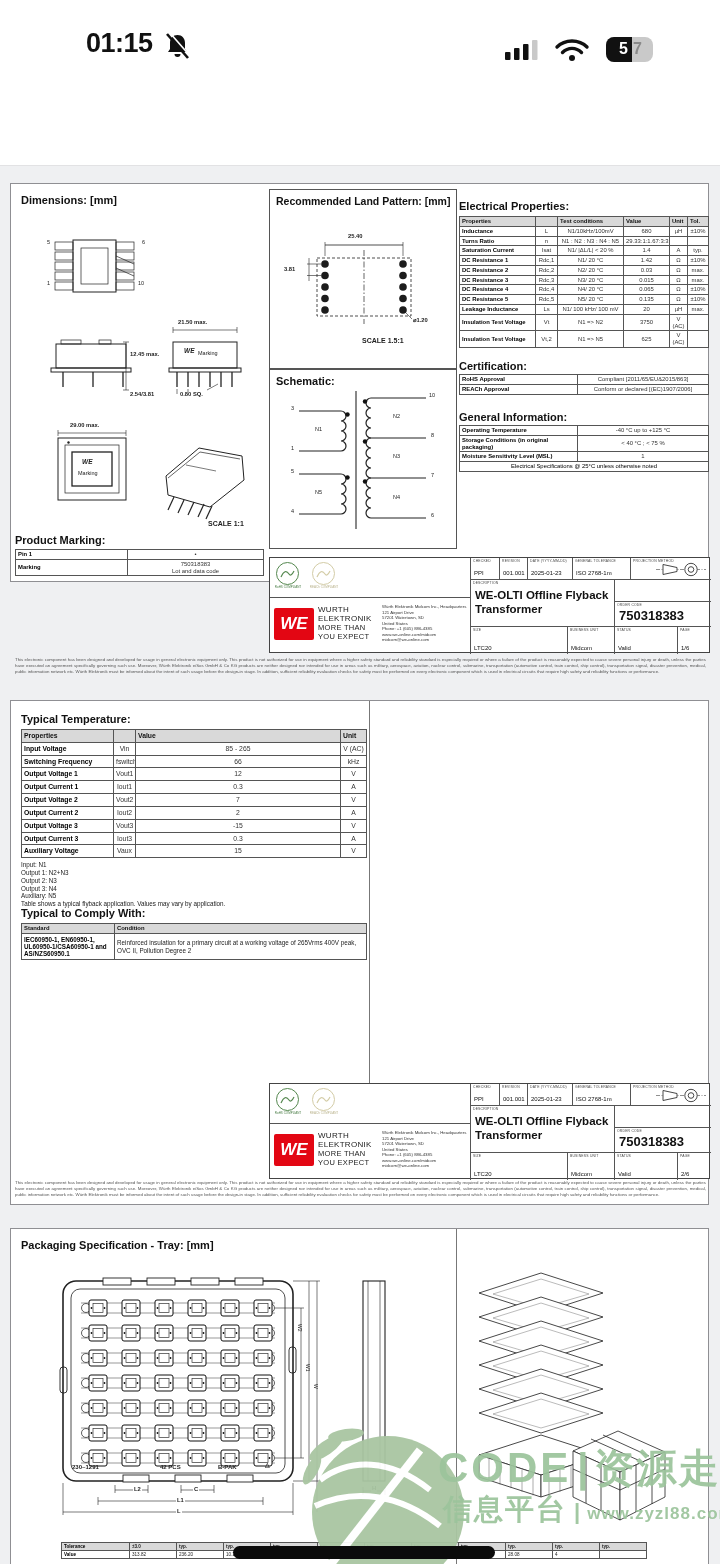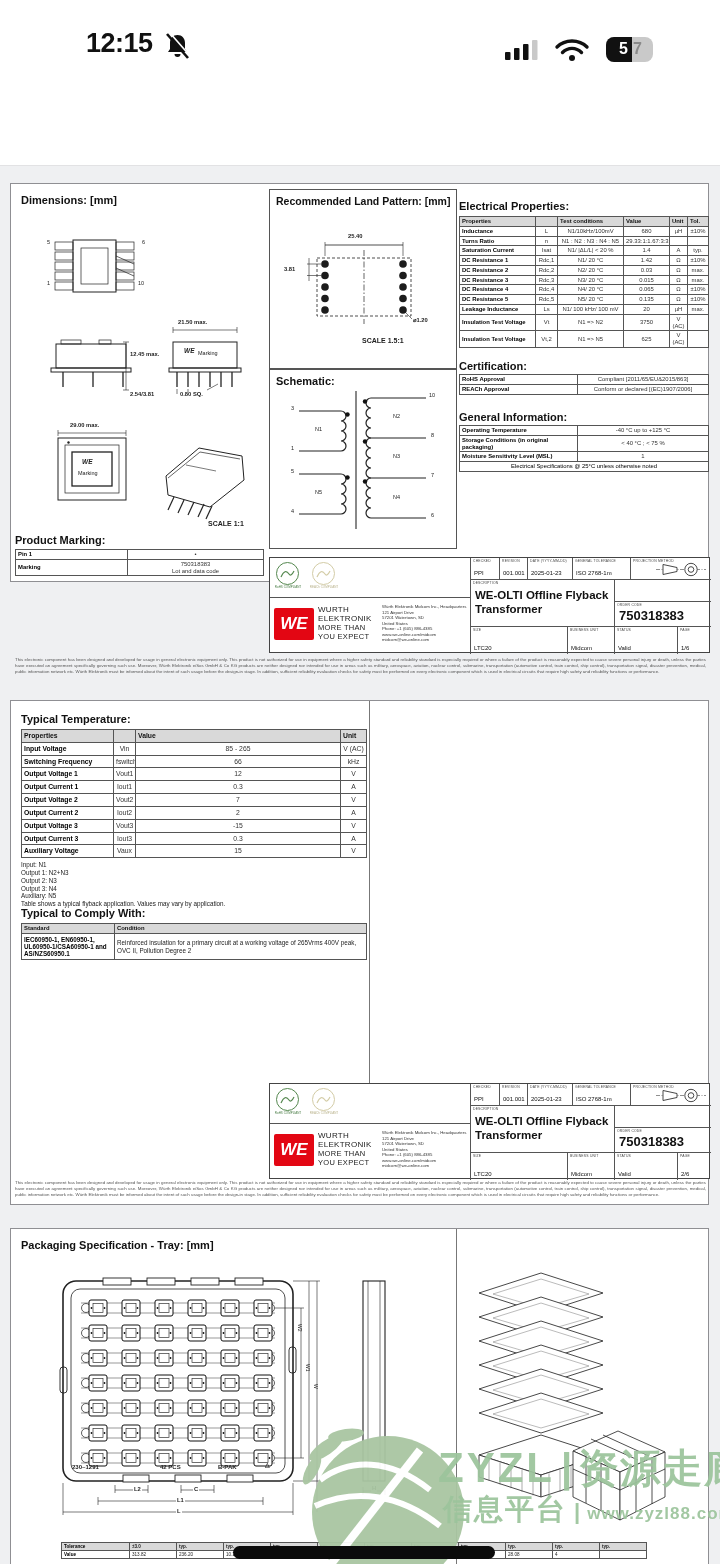--- a/index.html
+++ b/index.html
@@ -58,21 +58,21 @@
   .wm .cn{font-size:40px;font-weight:bold;letter-spacing:2px}
   .wm2 .cn2{font-size:29px;font-weight:bold;letter-spacing:2px}
   .wm2 .bar2{font-size:22px;font-weight:bold;padding:0 7px}
   .wm2 .url{font-size:17px;font-weight:bold;letter-spacing:1px}
   #home-pill{left:233px;top:1546px;width:262px;height:13px;border-radius:7px;background:#0b0b0b;z-index:60}
 </style>
 </head>
 <body>
 
 <div class="abs" style="left:0;top:0;width:720px;height:84px;background:#fff">
-  <div class="abs" id="status-time">12:15</div>
+  <div class="abs" id="status-time">01:15</div>
   <svg class="abs" style="left:164px;top:32px" width="27" height="28" viewBox="0 0 27 28">
     <path d="M13.5,3 C9,3 6,6.5 6,11 L6,17 L4,20 L23,20 L21,17 L21,11 C21,6.5 18,3 13.5,3 Z" fill="#111"></path>
     <path d="M10.5,22 a3,3 0 0 0 6,0 Z" fill="#111"></path>
     <line x1="3" y1="2" x2="24" y2="26" stroke="#111" stroke-width="2.6"></line>
     <line x1="6" y1="1" x2="27" y2="25" stroke="#fff" stroke-width="1.6"></line>
   </svg>
   <svg class="abs" style="left:505px;top:36px" width="40" height="26" viewBox="0 0 40 26">
     <rect x="0" y="16" width="5.5" height="8" rx="1" fill="#111"></rect>
     <rect x="9" y="12" width="5.5" height="12" rx="1" fill="#111"></rect>
     <rect x="18" y="8" width="5.5" height="16" rx="1" fill="#111"></rect>
@@ -1048,19 +1048,19 @@
 <svg class="abs" style="left:298px;top:1418px;z-index:30;opacity:.95" width="180" height="146" viewBox="0 0 180 146">
   <ellipse cx="28" cy="30" rx="20" ry="7" fill="#a9c6a2" transform="rotate(-35 28 30)"></ellipse>
   <ellipse cx="48" cy="17" rx="18" ry="6" fill="#a9c6a2" transform="rotate(-8 48 17)"></ellipse>
   <ellipse cx="14" cy="52" rx="16" ry="6" fill="#a9c6a2" transform="rotate(-62 14 52)"></ellipse>
   <circle cx="90" cy="94" r="76" fill="#a9c6a2"></circle>
   <path d="M22,62 C52,40 92,40 132,72" fill="none" stroke="#fff" stroke-width="6"></path>
   <path d="M17,88 C57,70 102,76 142,108" fill="none" stroke="#fff" stroke-width="6"></path>
   <path d="M30,150 L122,32" stroke="#fff" stroke-width="8"></path>
 </svg>
 <div class="wm" style="left:438px;top:1441px">
-  <span class="big">ZYZL</span><span class="bar">|</span><span class="cn">资源走廊</span>
+  <span class="big">CODE</span><span class="bar">|</span><span class="cn">资源走廊</span>
 </div>
 <div class="wm wm2" style="left:443px;top:1490px">
   <span class="cn2">信息平台</span><span class="bar2">|</span><span class="url">www.zyzl88.com</span>
 </div>
 
 <div class="abs" id="home-pill"></div>
 
 </body></html>

